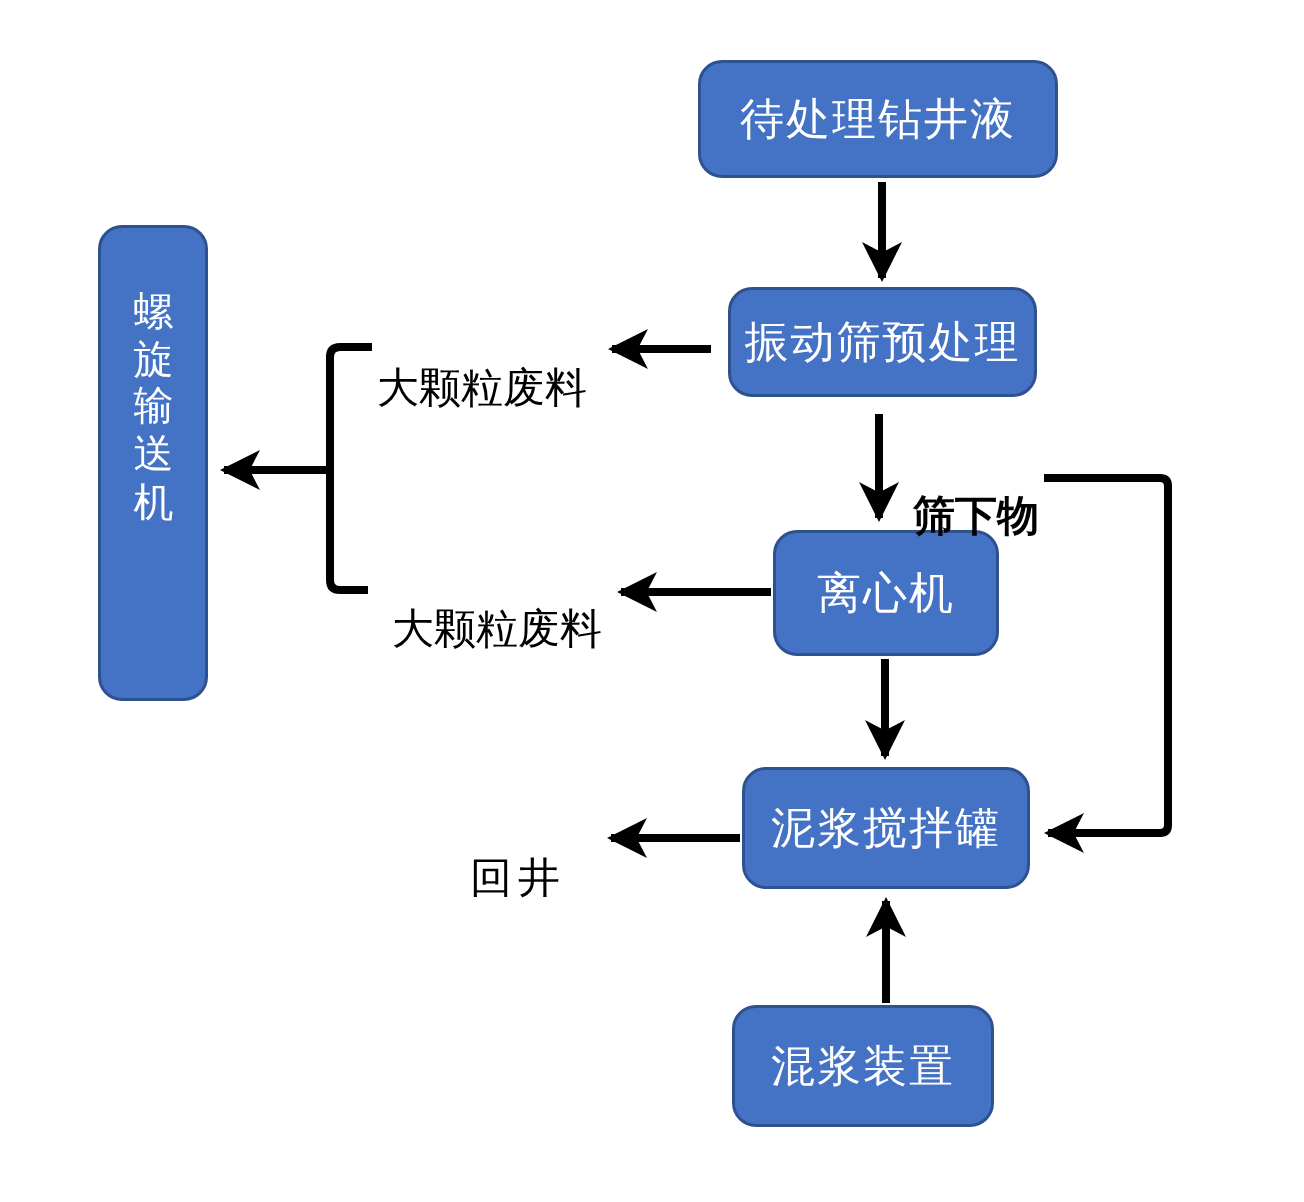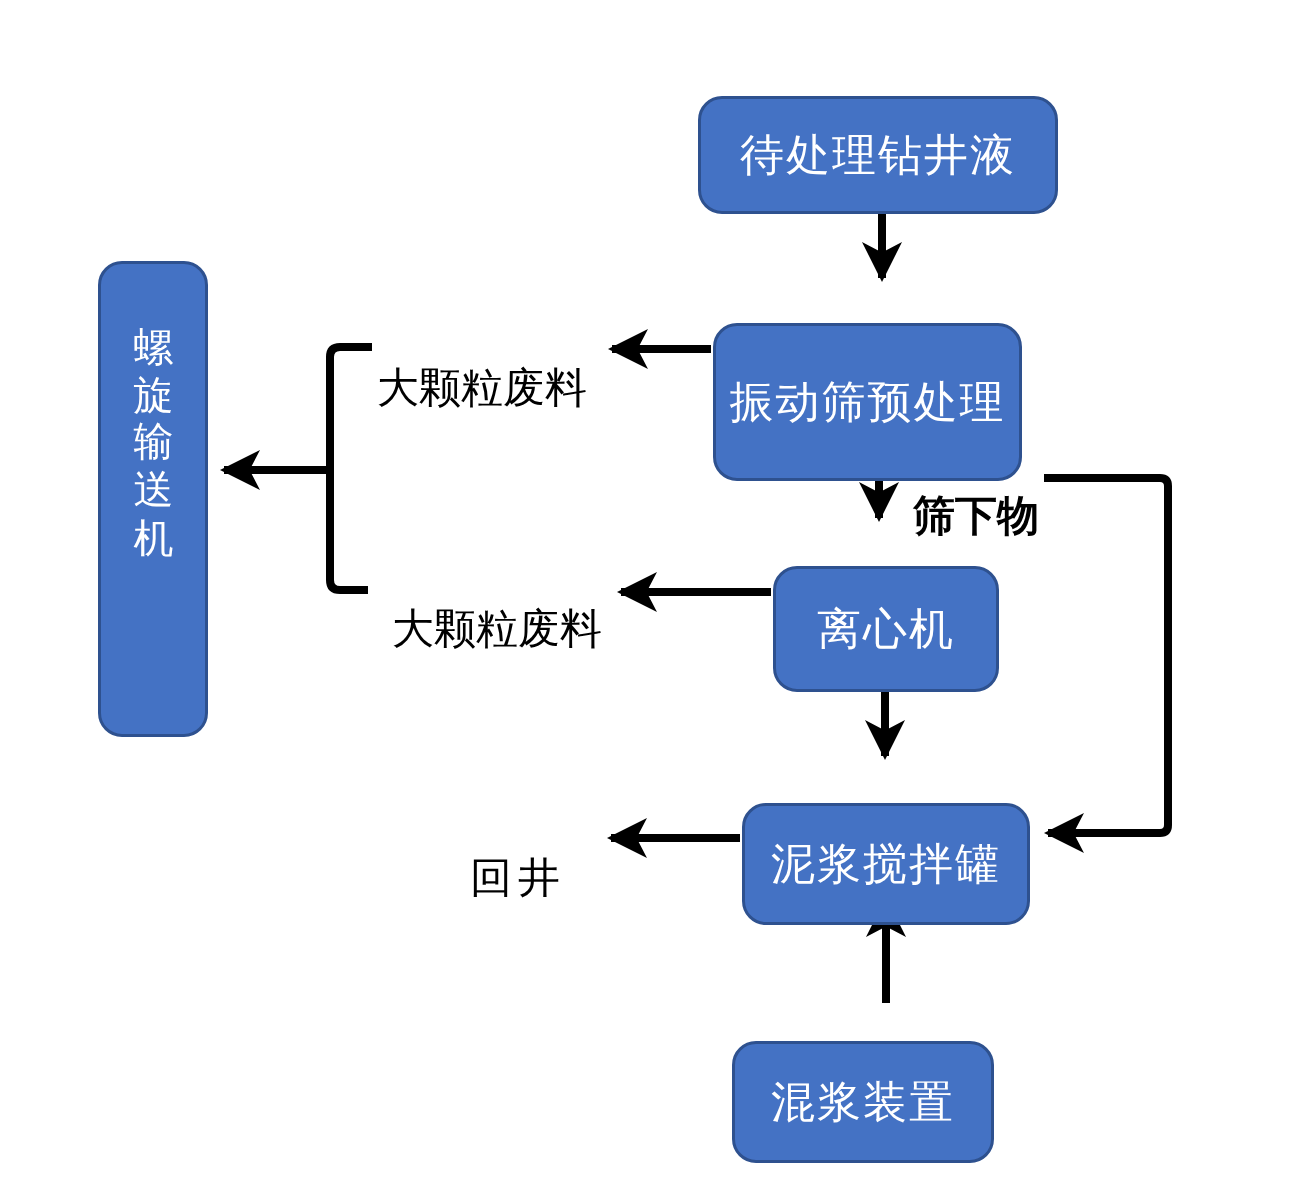--- a/index.html
+++ b/index.html
@@ -30,24 +30,23 @@
     background: #4472C4;
     border: 3px solid #2E518F;
     border-radius: 24px;
     color: #ffffff;
     display: flex;
     align-items: center;
     justify-content: center;
     font-size: 44px;
     letter-spacing: 2px;
     white-space: nowrap;
-    margin-top: 36px;
   }
   .node-drilling-fluid  { left: 698px; top: 60px;   width: 360px; height: 118px; }
-  .node-shaker          { left: 713px; top: 287px;  width: 309px; height: 158px; }
+  .node-shaker          { left: 728px; top: 287px;  width: 309px; height: 110px; }
   .node-centrifuge      { left: 773px; top: 530px;  width: 226px; height: 126px; }
   .node-mixing-tank     { left: 742px; top: 767px;  width: 288px; height: 122px; }
   .node-mixing-device   { left: 732px; top: 1005px; width: 262px; height: 122px; }
   .node-screw-conveyor  {
     left: 98px; top: 225px; width: 110px; height: 476px;
     font-size: 40px;
     align-items: flex-start;
     padding-top: 30px;
   }
   .vertical-text {

